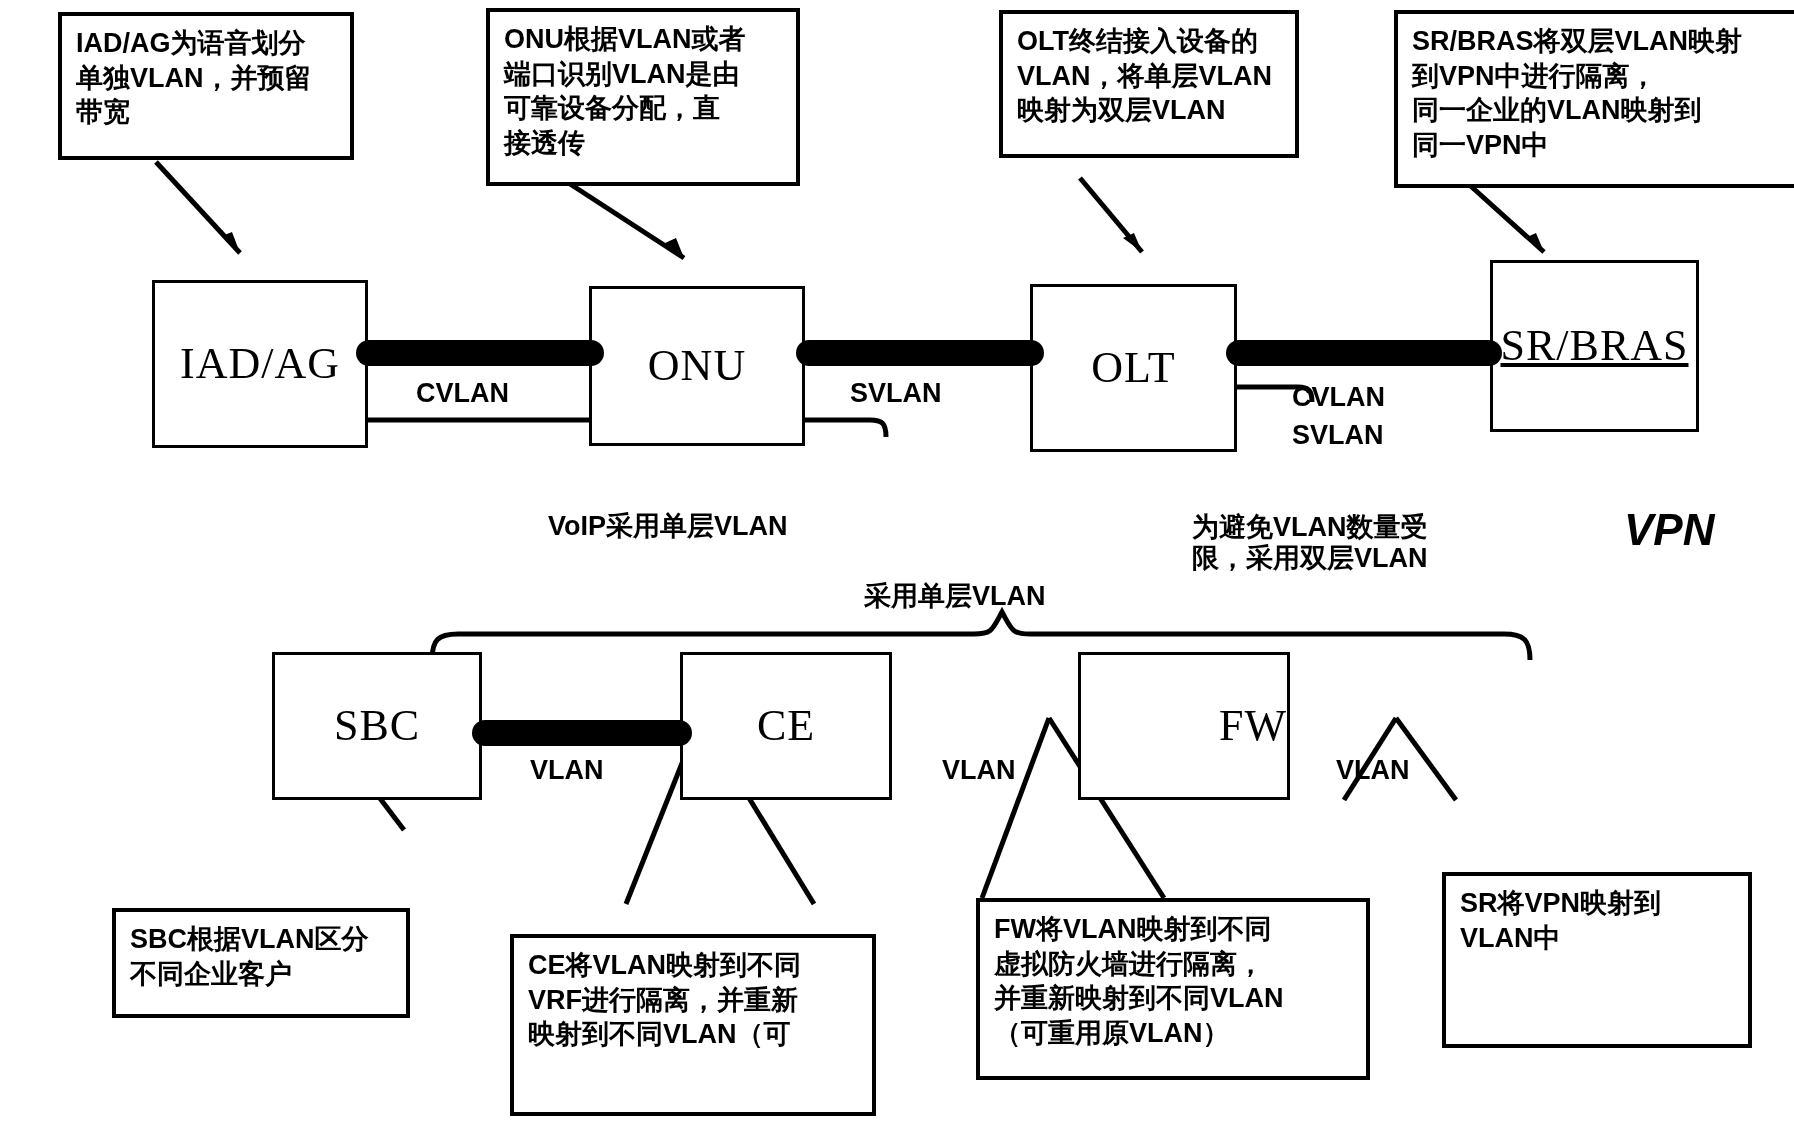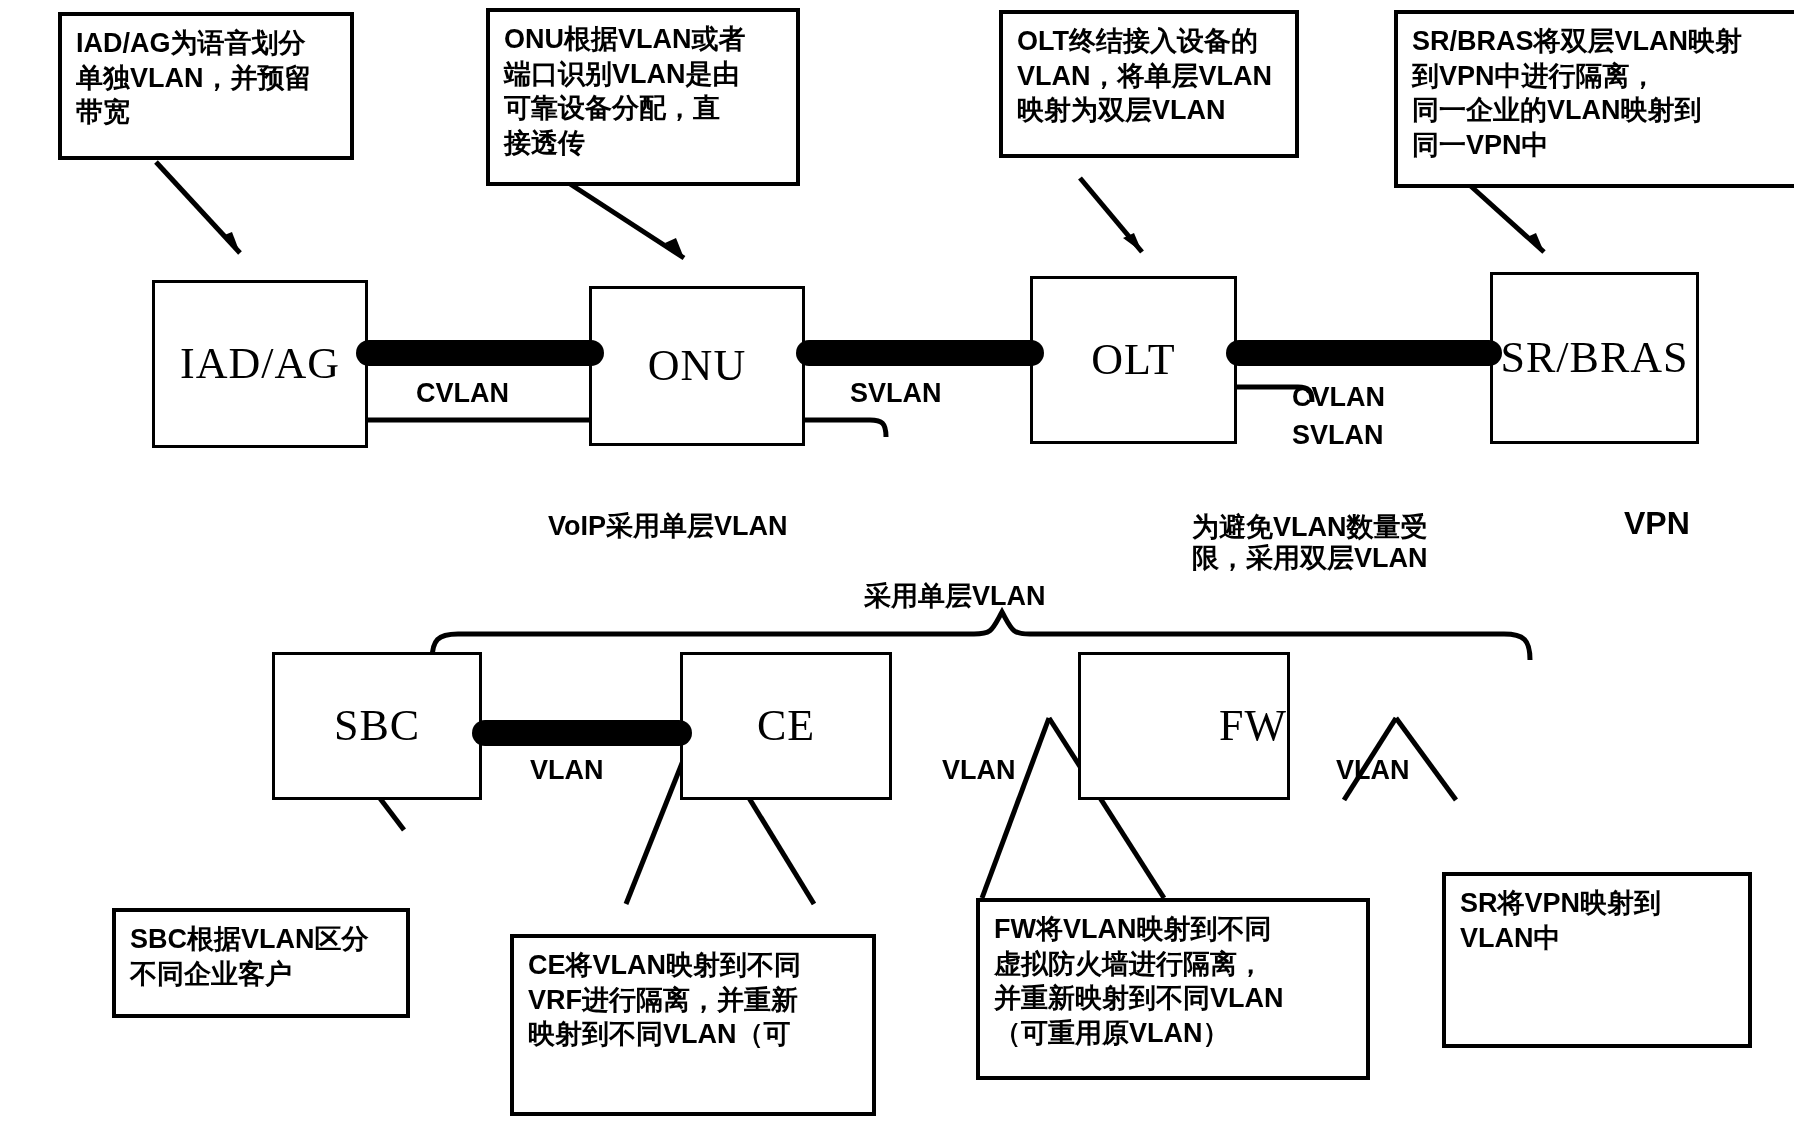--- a/index.html
+++ b/index.html
@@ -18,21 +18,21 @@
           box-sizing:border-box;display:flex;align-items:center;
           justify-content:center;text-align:center;
           font-family:"Liberation Serif","DejaVu Serif",serif;
           font-size:44px;line-height:1.05;letter-spacing:1px;}
 
   
   .link{position:absolute;background:#000;border-radius:14px;height:26px;}
 
   
   .lab{position:absolute;font-weight:bold;font-size:27px;white-space:nowrap;}
-  .lab.big{font-size:32px;font-family:"Liberation Sans",sans-serif;}
+  .lab.big{font-size:44px;font-family:"Liberation Sans",sans-serif;font-style:italic;}
   .lab.two{white-space:normal;line-height:1.15;text-align:center;}
 
   
   #vec{position:absolute;left:0;top:0;width:1794px;height:1122px;
        pointer-events:none;}
 </style>
 </head>
 <body>
 
 <div id="stage">
@@ -105,24 +105,24 @@
     <span class="ln">同一企业的VLAN映射到</span>
     <span class="ln">同一VPN中</span>
   </div>
 
   <div class="device" style="left:108px;top:280px;width:216px;height:168px;">
     <span>IAD/AG</span>
   </div>
   <div class="device" style="left:545px;top:286px;width:216px;height:160px;">
     <span>ONU</span>
   </div>
-  <div class="device" style="left:986px;top:276px;width:207px;height:168px;align-items:center;">
+  <div class="device" style="left:986px;top:284px;width:207px;height:168px;align-items:center;">
     <span>OLT</span>
   </div>
-  <div class="device" style="left:1446px;top:272px;width:209px;height:172px;padding:0 6px;">
+  <div class="device" style="left:1446px;top:260px;width:209px;height:172px;padding:0 6px;text-decoration:underline;">
     <span>SR/BRAS</span>
   </div>
 
   <div class="link" style="left:312px;top:340px;width:248px;"></div>
   <div class="link" style="left:752px;top:340px;width:248px;"></div>
   <div class="link" style="left:1182px;top:340px;width:276px;"></div>
 
   <div class="lab" style="left:372px;top:378px;">CVLAN</div>
   <div class="lab" style="left:806px;top:378px;">SVLAN</div>
   <div class="lab" style="left:1248px;top:382px;">CVLAN</div>

